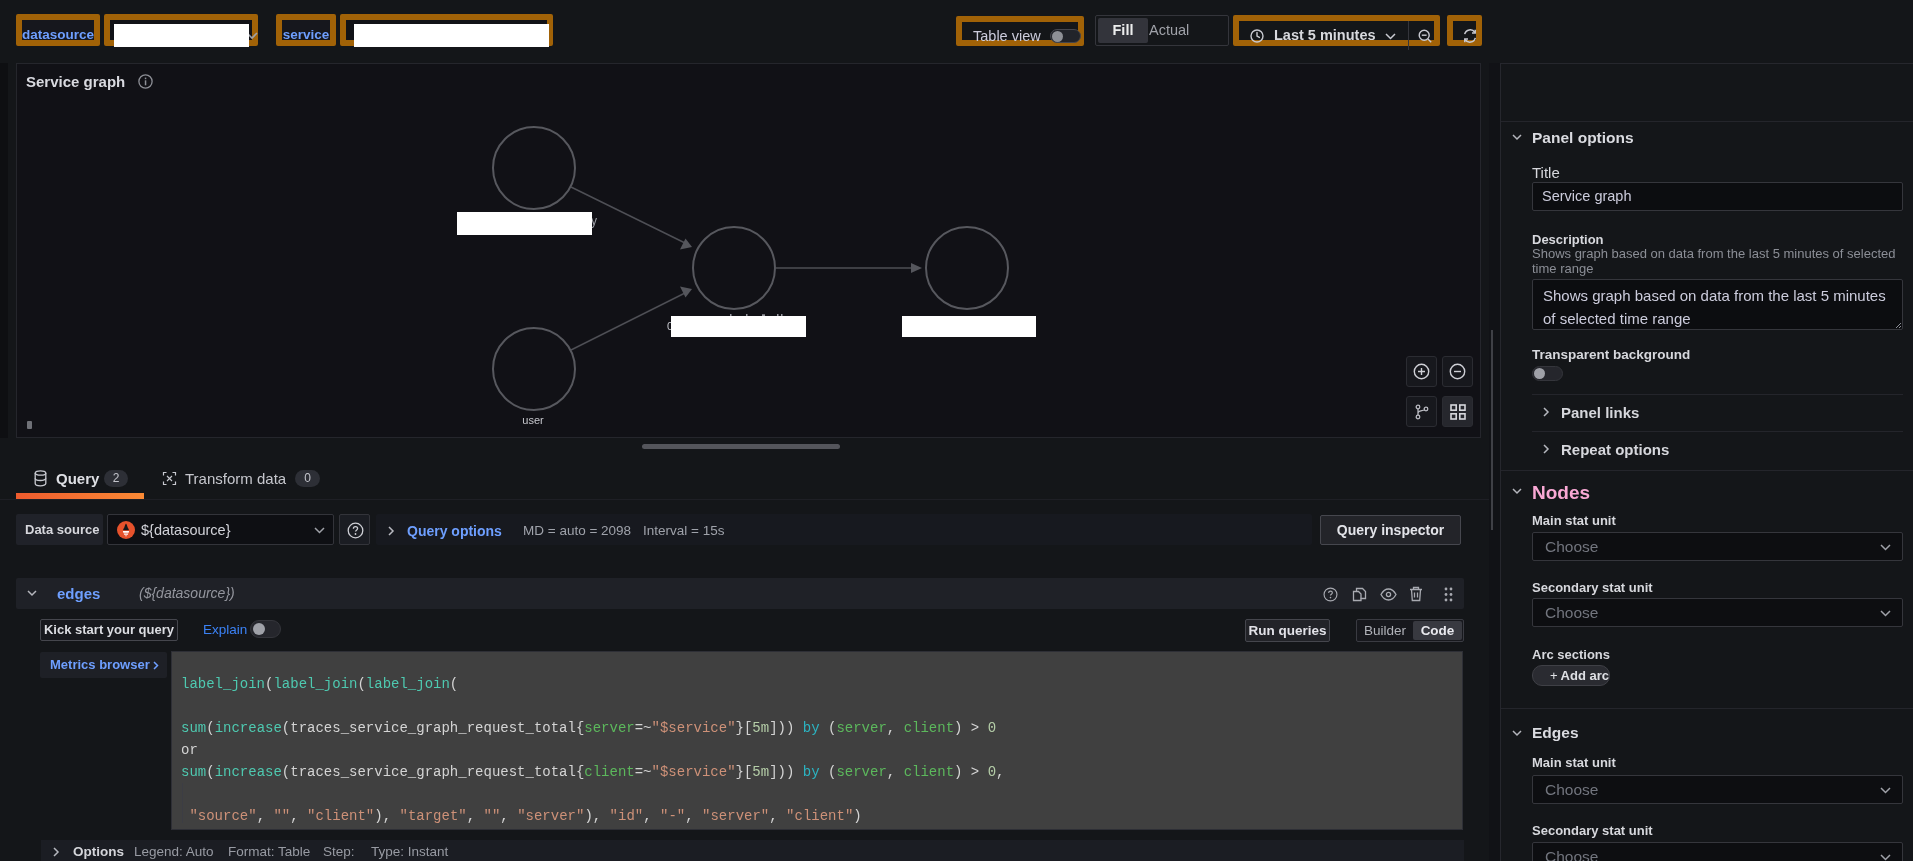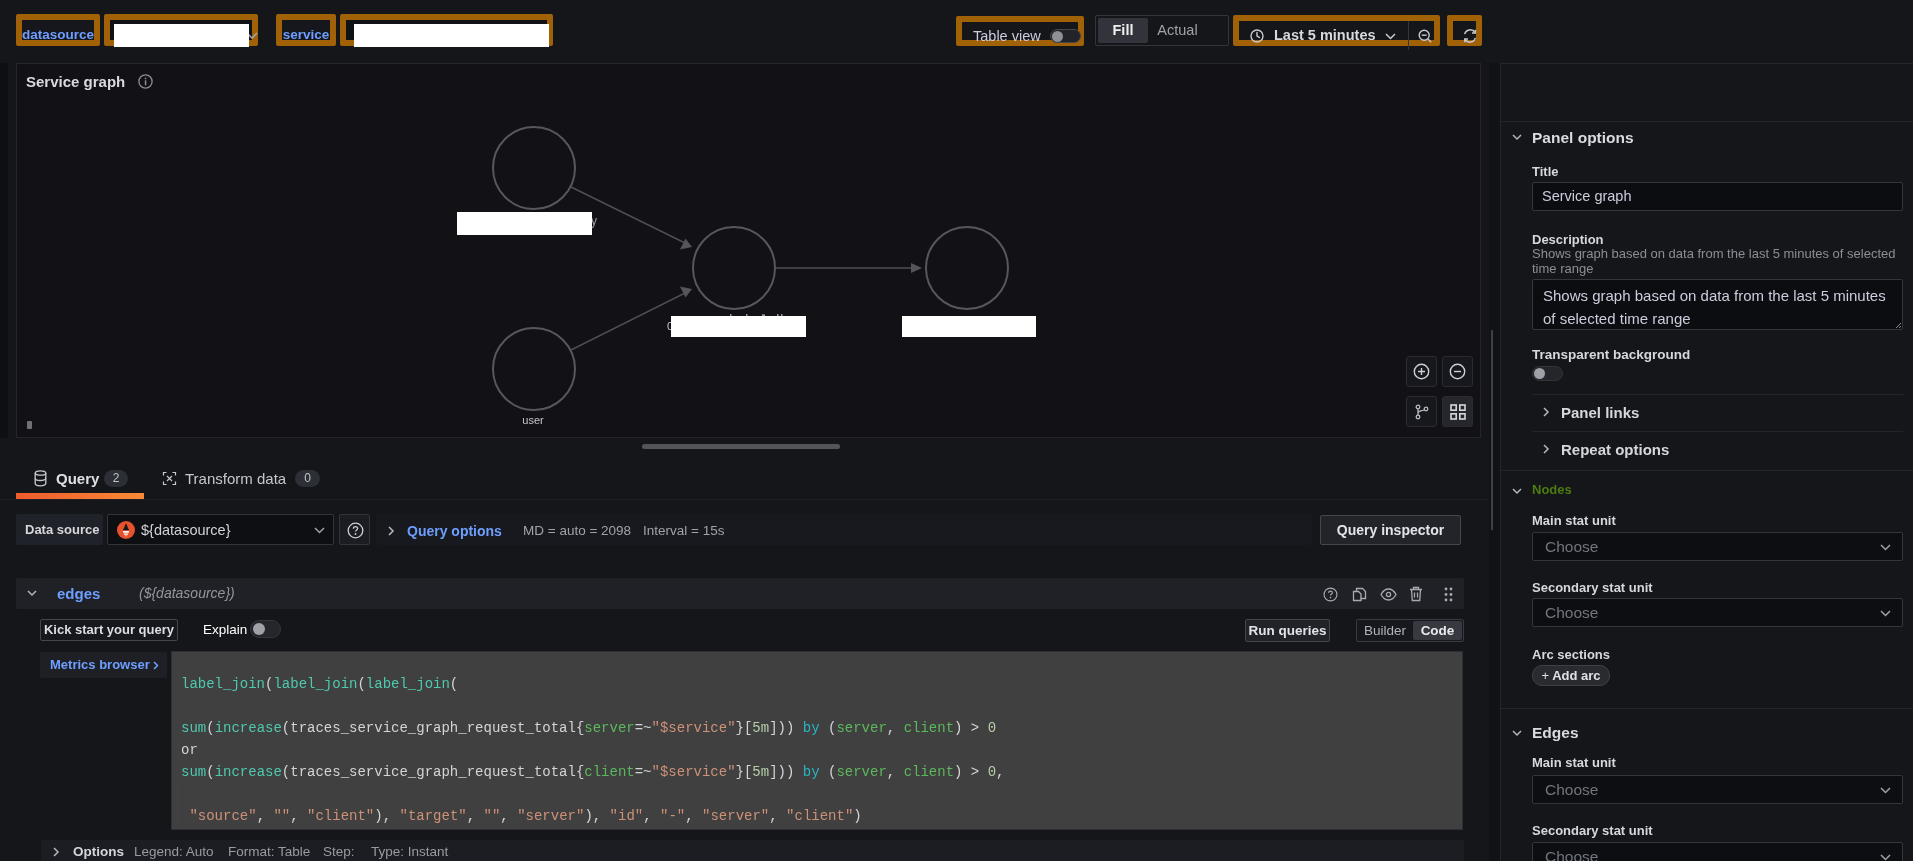--- a/index.html
+++ b/index.html
@@ -27,21 +27,21 @@
 </div>
 
 <div class="abs bd" style="left:956px;top:16px;width:128px;height:30px">
   <span class="abs" style="left:11px;top:6px;font-size:14.5px;color:#ccccdc">Table view</span>
   <span class="abs" style="left:88px;top:7px;width:31px;height:14px;border:1px solid #45464d;border-radius:8px;background:#22242a"></span>
   <span class="abs" style="left:90px;top:9px;width:11px;height:11px;border-radius:50%;background:#8e9096"></span>
 </div>
 
 <div class="abs" style="left:1095px;top:15px;width:134px;height:31px;border:1px solid #34353b;border-radius:2px">
   <div class="abs" style="left:2px;top:2px;width:50px;height:25px;background:#33343b;border-radius:2px;text-align:center;line-height:25px;font-size:14.5px;font-weight:700;color:#eceded">Fill</div>
-  <div class="abs" style="left:53px;top:2px;width:57px;height:25px;text-align:center;line-height:25px;font-size:14.5px;color:#a0a2a9">Actual</div>
+  <div class="abs" style="left:53px;top:2px;width:57px;height:25px;line-height:25px;font-size:14.5px;color:#a0a2a9">Actual</div>
 </div>
 
 <div class="abs bd" style="left:1233px;top:15px;width:207px;height:31px">
   <svg class="abs" style="left:11px;top:8px" width="14" height="14" viewBox="0 0 14 14">
         <circle cx="7" cy="7" r="6" stroke="#c9cad1" stroke-width="1.4" fill="none"></circle>
         <path d="M7 3.5V7l2.4 1.4" stroke="#c9cad1" stroke-width="1.4" fill="none" stroke-linecap="round"></path>
       </svg>
   <span class="abs" style="left:35px;top:6px;font-size:14.5px;font-weight:700;color:#d8d9de">Last 5 minutes</span>
   <svg class="abs" style="left:146px;top:12px" width="11" height="7" viewBox="0 0 11 7">
         <path d="M1 1l4.5 4.5L10 1" stroke="#c9cad1" stroke-width="1.5" fill="none"></path>
@@ -223,21 +223,21 @@
           <circle cx="7" cy="2" r="1.4"></circle>
           <circle cx="2" cy="7.5" r="1.4"></circle>
           <circle cx="7" cy="7.5" r="1.4"></circle>
           <circle cx="2" cy="13" r="1.4"></circle>
           <circle cx="7" cy="13" r="1.4"></circle>
         </g>
       </svg>
 </div>
 
 <div class="abs" style="left:40px;top:619px;width:138px;height:22px;background:#17181d;border:1px solid #45464d;border-radius:2px;text-align:center;line-height:20px;font-size:13px;font-weight:700;color:#dcdde2">Kick start your query</div>
-<span class="abs" style="left:203px;top:622px;font-size:13.5px;color:#ffffff">Explain</span>
+<span class="abs" style="left:203px;top:622px;font-size:13.5px;color:#3b82f6">Explain</span>
 <span class="abs" style="left:250px;top:620px;width:31px;height:18px;background:#25262c;border:1px solid #34353b;border-radius:9px"></span>
 <span class="abs" style="left:253px;top:623px;width:12px;height:12px;border-radius:50%;background:#9fa1a8"></span>
 <div class="abs" style="left:1245px;top:619px;width:85px;height:23px;background:#222328;border:1px solid #45464d;border-radius:2px;text-align:center;line-height:21px;font-size:13.5px;font-weight:700;color:#e2e2e8">Run queries</div>
 <div class="abs" style="left:1356px;top:619px;width:108px;height:23px;border:1px solid #3a3b42;border-radius:2px;background:#17181d">
   <span class="abs" style="left:0;top:0;width:56px;height:21px;text-align:center;line-height:21px;font-size:13.5px;color:#b0b2b9">Builder</span>
   <span class="abs" style="left:56px;top:1px;width:49px;height:19px;background:#383940;border-radius:2px;text-align:center;line-height:19px;font-size:13.5px;font-weight:700;color:#e9e9ee">Code</span>
 </div>
 
 <div class="abs" style="left:40px;top:652px;width:127px;height:26px;background:#1e2026;border-radius:2px">
   <span class="abs" style="left:10px;top:5px;font-size:13px;font-weight:700;color:#6e9fff">Metrics browser</span>
@@ -267,21 +267,21 @@
 <div class="abs" style="left:1489px;top:63px;width:11px;height:798px;background:#111216"></div>
 <div class="abs" style="left:1491px;top:330px;width:2px;height:200px;background:#3f4046"></div>
 <div class="abs" style="left:1500px;top:63px;width:413px;height:798px;border-left:1px solid #26272d;border-top:1px solid #26272d">
 
   <div class="abs" style="left:0;top:57px;width:413px;height:1px;background:#24252b"></div>
 
   <svg class="abs" style="left:11px;top:70px" width="10" height="7" viewBox="0 0 10 7">
         <path d="M1 1l4 4 4-4" stroke="#b5b6bd" stroke-width="1.5" fill="none"></path>
       </svg>
   <span class="abs" style="left:31px;top:65px;font-size:15.5px;font-weight:700;color:#dadbe0">Panel options</span>
-  <span class="abs" style="left:31px;top:100px;font-size:13px;font-weight:700;color:#d7d8dd">Title</span>
+  <span class="abs" style="left:31px;top:100px;font-size:15px;font-weight:400;color:#d7d8dd">Title</span>
   <div class="abs" style="left:31px;top:118px;width:371px;height:29px;background:#0c0d10;border:1px solid #35363c;border-radius:2px;line-height:27px;padding-left:9px;font-size:14.5px;color:#ccccdc">Service graph</div>
   <span class="abs" style="left:31px;top:168px;font-size:13px;font-weight:700;color:#d7d8dd">Description</span>
   <div class="abs" style="left:31px;top:183px;width:372px;font-size:13px;line-height:14.5px;color:#8b8e96">Shows graph based on data from the last 5 minutes of selected time range</div>
   <div class="abs" style="left:31px;top:215px;width:371px;height:51px;background:#0c0d10;border:1px solid #35363c;border-radius:2px;padding:4px 0 0 10px;font-size:15px;line-height:23px;color:#ccccdc">Shows graph based on data from the last 5 minutes<br>of selected time range</div>
   <svg class="abs" style="left:394px;top:258px" width="7" height="7" viewBox="0 0 7 7">
         <path d="M6 1L1 6M6 4L4 6" stroke="#8b8e96" stroke-width="1"></path>
       </svg>
   <span class="abs" style="left:31px;top:283px;font-size:13.5px;font-weight:700;color:#d7d8dd">Transparent background</span>
   <span class="abs" style="left:31px;top:302px;width:31px;height:15px;background:#25262c;border:1px solid #34353b;border-radius:8px"></span>
   <span class="abs" style="left:33px;top:304px;width:11px;height:11px;border-radius:50%;background:#9fa1a8"></span>
@@ -293,33 +293,33 @@
   <div class="abs" style="left:31px;top:367px;width:371px;height:1px;background:#24252b"></div>
   <svg class="abs" style="left:42px;top:380px" width="7" height="10" viewBox="0 0 7 10">
         <path d="M1 1l4 4-4 4" stroke="#b6b8bf" stroke-width="1.5" fill="none"></path>
       </svg>
   <span class="abs" style="left:60px;top:377px;font-size:15px;font-weight:700;color:#d6d7dc">Repeat options</span>
   <div class="abs" style="left:0;top:406px;width:413px;height:1px;background:#24252b"></div>
 
   <svg class="abs" style="left:11px;top:424px" width="10" height="7" viewBox="0 0 10 7">
         <path d="M1 1l4 4 4-4" stroke="#b5b6bd" stroke-width="1.5" fill="none"></path>
       </svg>
-  <span class="abs" style="left:31px;top:418px;font-size:13px;font-weight:700;color:#4d7c0f">Nodes</span>
+  <span class="abs" style="left:31px;top:418px;font-size:19px;font-weight:700;color:#f9a8d4">Nodes</span>
   <span class="abs" style="left:31px;top:449px;font-size:13px;font-weight:700;color:#d7d8dd">Main stat unit</span>
   <div class="abs" style="left:31px;top:468px;width:371px;height:29px;background:#0d0e11;border:1px solid #35363c;border-radius:2px;line-height:27px;padding-left:12px;font-size:15.5px;color:#72757e">Choose
     <svg class="abs" style="left:347px;top:11px" width="11" height="7" viewBox="0 0 11 7">
           <path d="M1 1l4.5 4.5L10 1" stroke="#a0a2a9" stroke-width="1.5" fill="none"></path>
         </svg></div>
   <span class="abs" style="left:31px;top:516px;font-size:13px;font-weight:700;color:#d7d8dd">Secondary stat unit</span>
   <div class="abs" style="left:31px;top:534px;width:371px;height:29px;background:#0d0e11;border:1px solid #35363c;border-radius:2px;line-height:27px;padding-left:12px;font-size:15.5px;color:#72757e">Choose
     <svg class="abs" style="left:347px;top:11px" width="11" height="7" viewBox="0 0 11 7">
           <path d="M1 1l4.5 4.5L10 1" stroke="#a0a2a9" stroke-width="1.5" fill="none"></path>
         </svg></div>
   <span class="abs" style="left:31px;top:583px;font-size:13px;font-weight:700;color:#d7d8dd">Arc sections</span>
-  <div class="abs" style="left:31px;top:601px;width:78px;height:21px;background:#2a2b31;border:1px solid #3f4046;border-radius:10px;font-size:13px;font-weight:700;color:#dfe0e5;line-height:19px;text-align:center"><span style="font-weight:400">+</span> Add arc</div>
+  <div class="abs" style="left:31px;top:601px;width:78px;height:21px;background:#2a2b31;border:1px solid #3f4046;border-radius:10px;font-size:13px;font-weight:700;color:#dfe0e5;line-height:19px;text-align:right"><span style="font-weight:400">+</span> Add arc</div>
   <div class="abs" style="left:0;top:644px;width:413px;height:1px;background:#24252b"></div>
 
   <svg class="abs" style="left:11px;top:666px" width="10" height="7" viewBox="0 0 10 7">
         <path d="M1 1l4 4 4-4" stroke="#b5b6bd" stroke-width="1.5" fill="none"></path>
       </svg>
   <span class="abs" style="left:31px;top:660px;font-size:15.5px;font-weight:700;color:#dadbe0">Edges</span>
   <span class="abs" style="left:31px;top:691px;font-size:13px;font-weight:700;color:#d7d8dd">Main stat unit</span>
   <div class="abs" style="left:31px;top:711px;width:371px;height:29px;background:#0d0e11;border:1px solid #35363c;border-radius:2px;line-height:27px;padding-left:12px;font-size:15.5px;color:#72757e">Choose
     <svg class="abs" style="left:347px;top:11px" width="11" height="7" viewBox="0 0 11 7">
           <path d="M1 1l4.5 4.5L10 1" stroke="#a0a2a9" stroke-width="1.5" fill="none"></path>

